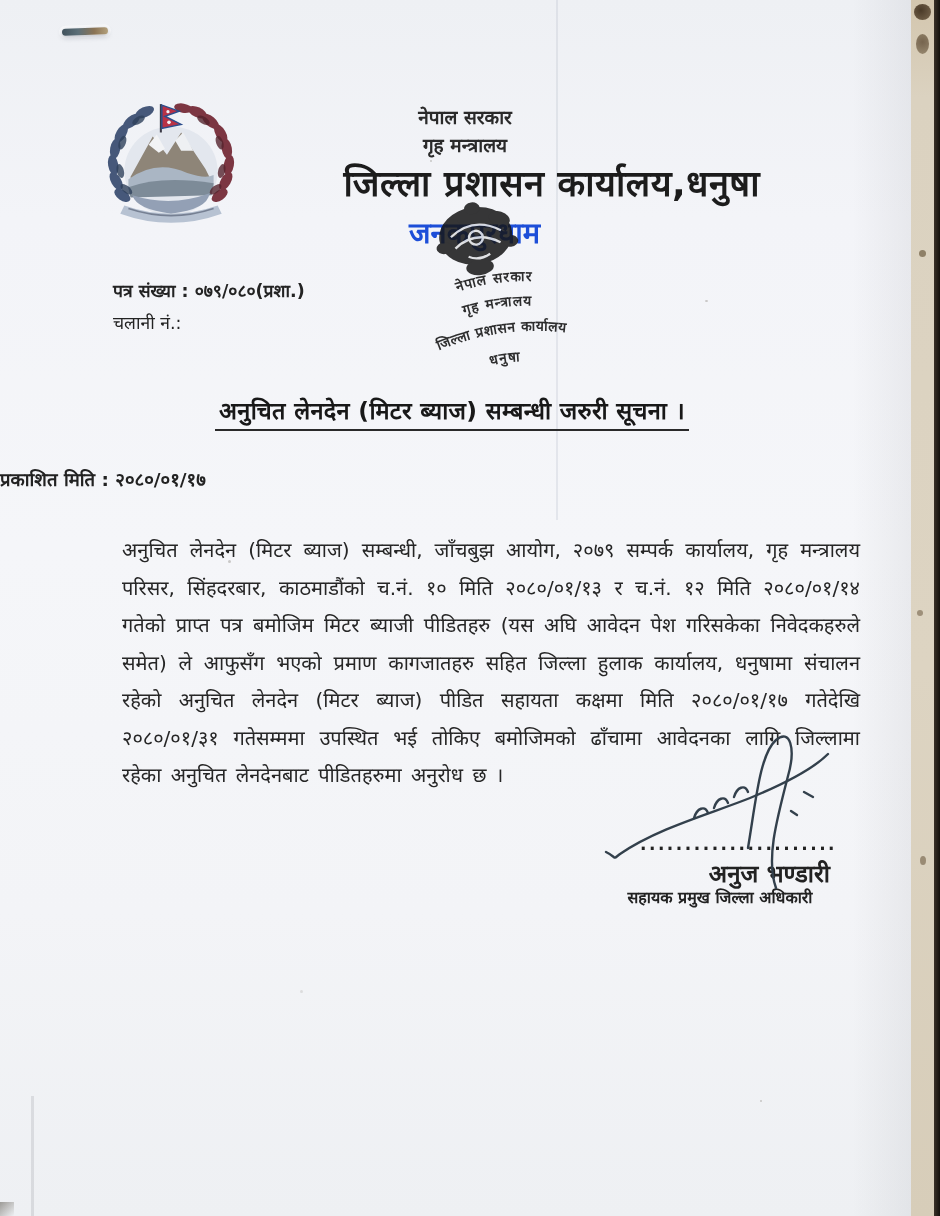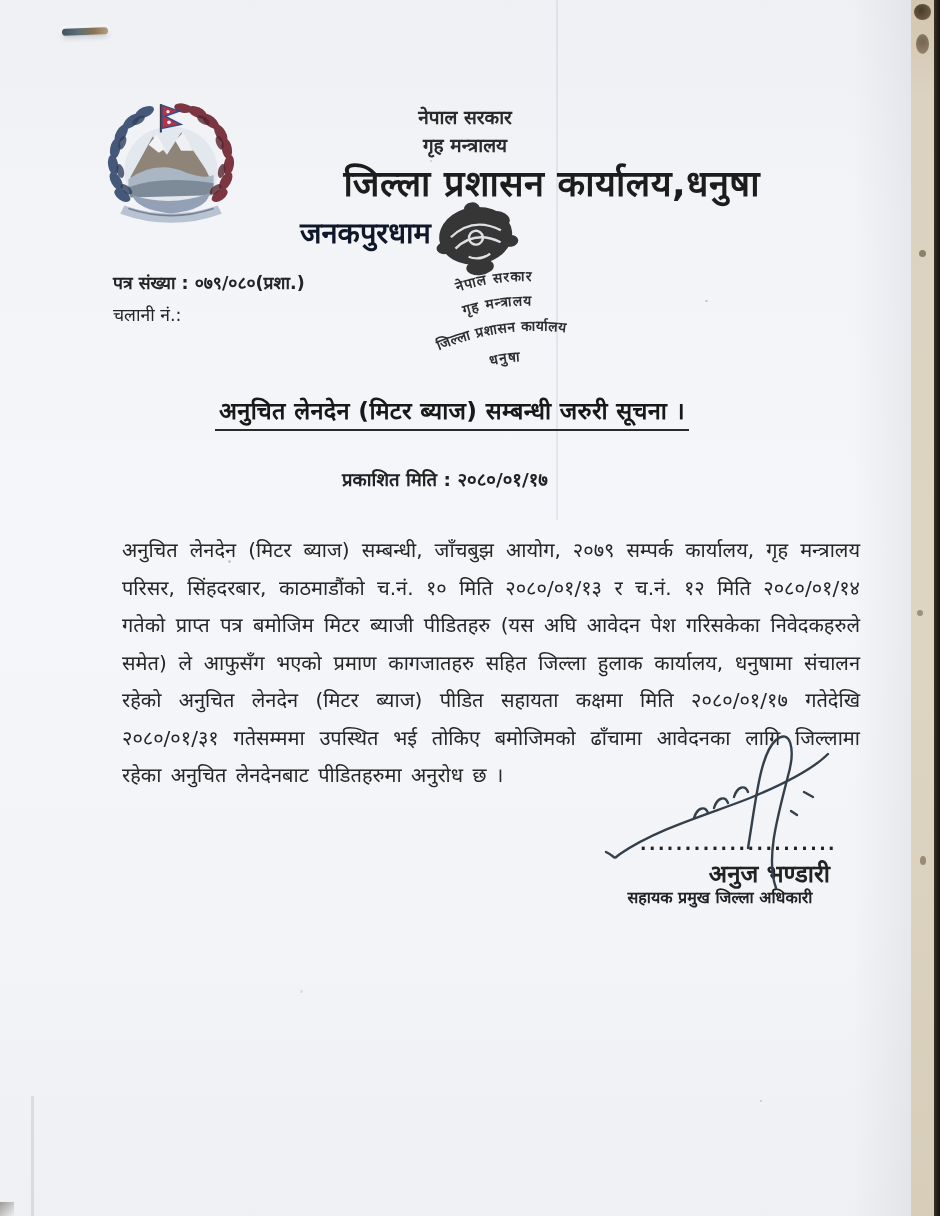--- a/index.html
+++ b/index.html
@@ -46,45 +46,45 @@
   
   .emblem{position:absolute;left:100px;top:96px;width:142px;height:146px;}
   .gov-line{position:absolute;left:330px;width:270px;text-align:center;color:#2a2a2a;}
   .gov-1{top:104px;font-size:19px;font-weight:600;}
   .gov-2{top:132px;font-size:19px;font-weight:600;}
   .office-title{
     position:absolute;left:180px;top:158px;width:580px;text-align:right;
     font-size:36px;font-weight:700;color:#1c1c1c;letter-spacing:0.5px;
   }
   .city{
-    position:absolute;left:300px;top:212px;width:240px;text-align:left;
-    font-size:29px;font-weight:700;color:#0f172a;z-index:2;
+    position:absolute;left:300px;top:212px;width:240px;text-align:right;
+    font-size:29px;font-weight:700;color:#1d4ed8;z-index:2;
   }
   .contact{position:absolute;left:655px;top:98px;width:250px;color:#2e2e2e;z-index:1;}
   .contact .c1{font-size:16px;font-weight:600;line-height:27px;}
   .contact .c2{font-size:16px;font-weight:600;line-height:26px;}
   .contact .c3{font-family:"Liberation Serif",serif;font-size:14.5px;line-height:24px;color:#222;}
 
   .refs{position:absolute;left:113px;top:268px;color:#232323;}
-  .refs .r1{font-size:17.5px;font-weight:600;line-height:30px;}
+  .refs .r1{font-size:17.5px;font-weight:600;line-height:30px;margin-top:8px;}
   .refs .r2{font-size:17.5px;font-weight:400;line-height:34px;}
 
   
   .stamp{position:absolute;left:396px;top:194px;width:198px;height:188px;z-index:3;
     transform:rotate(-8deg);opacity:0.92;}
   .stamp svg{width:100%;height:100%;}
 
   
   .subject-wrap{position:absolute;left:0;top:394px;width:904px;text-align:center;}
   .subject{
     display:inline-block;font-size:23.5px;font-weight:700;color:#181818;
     border-bottom:2.5px solid #2a2a2a;padding:0 4px 3px 4px;letter-spacing:0.3px;
   }
   .pubdate{
-    position:absolute;left:0;top:466px;width:890px;text-align:center;
+    position:absolute;left:0;top:466px;width:890px;text-align:left;
     font-size:18.5px;font-weight:600;color:#222;
   }
 
   
   .body-text{
     position:absolute;left:122px;top:512px;width:738px;
     font-size:20px;line-height:37.5px;color:#262626;
     text-align:justify;text-justify:inter-word;word-spacing:3px;font-weight:500;
   }
 

